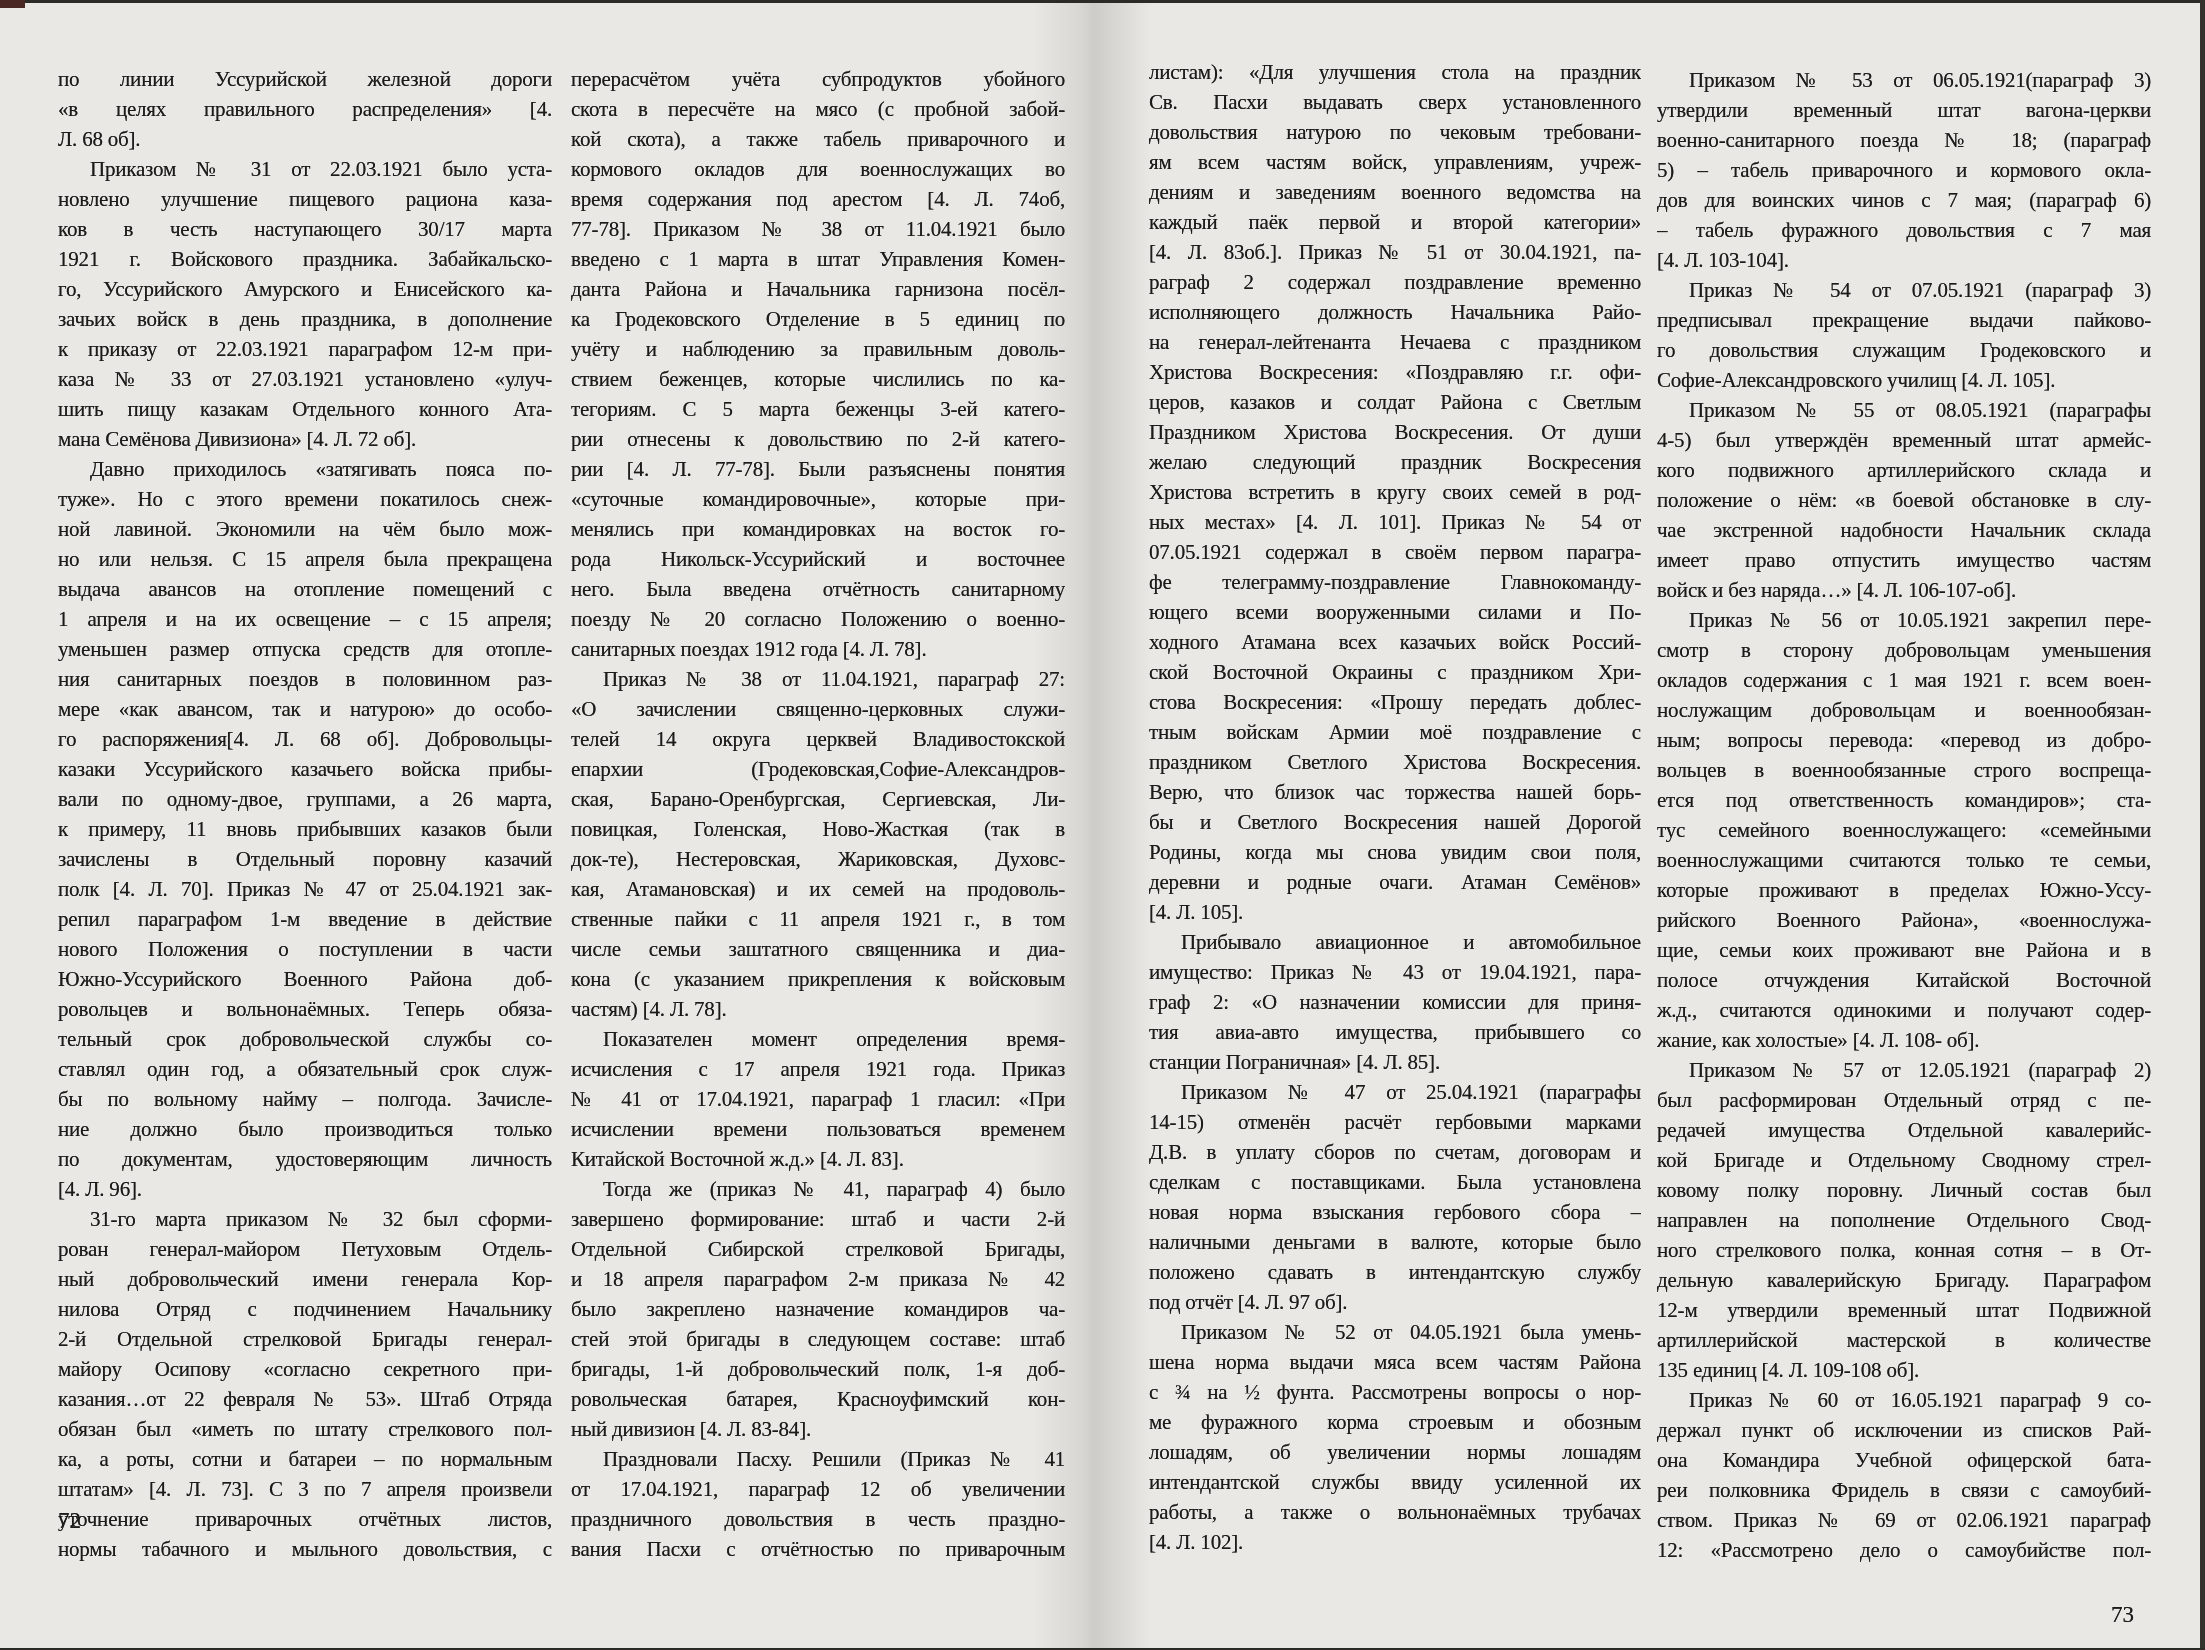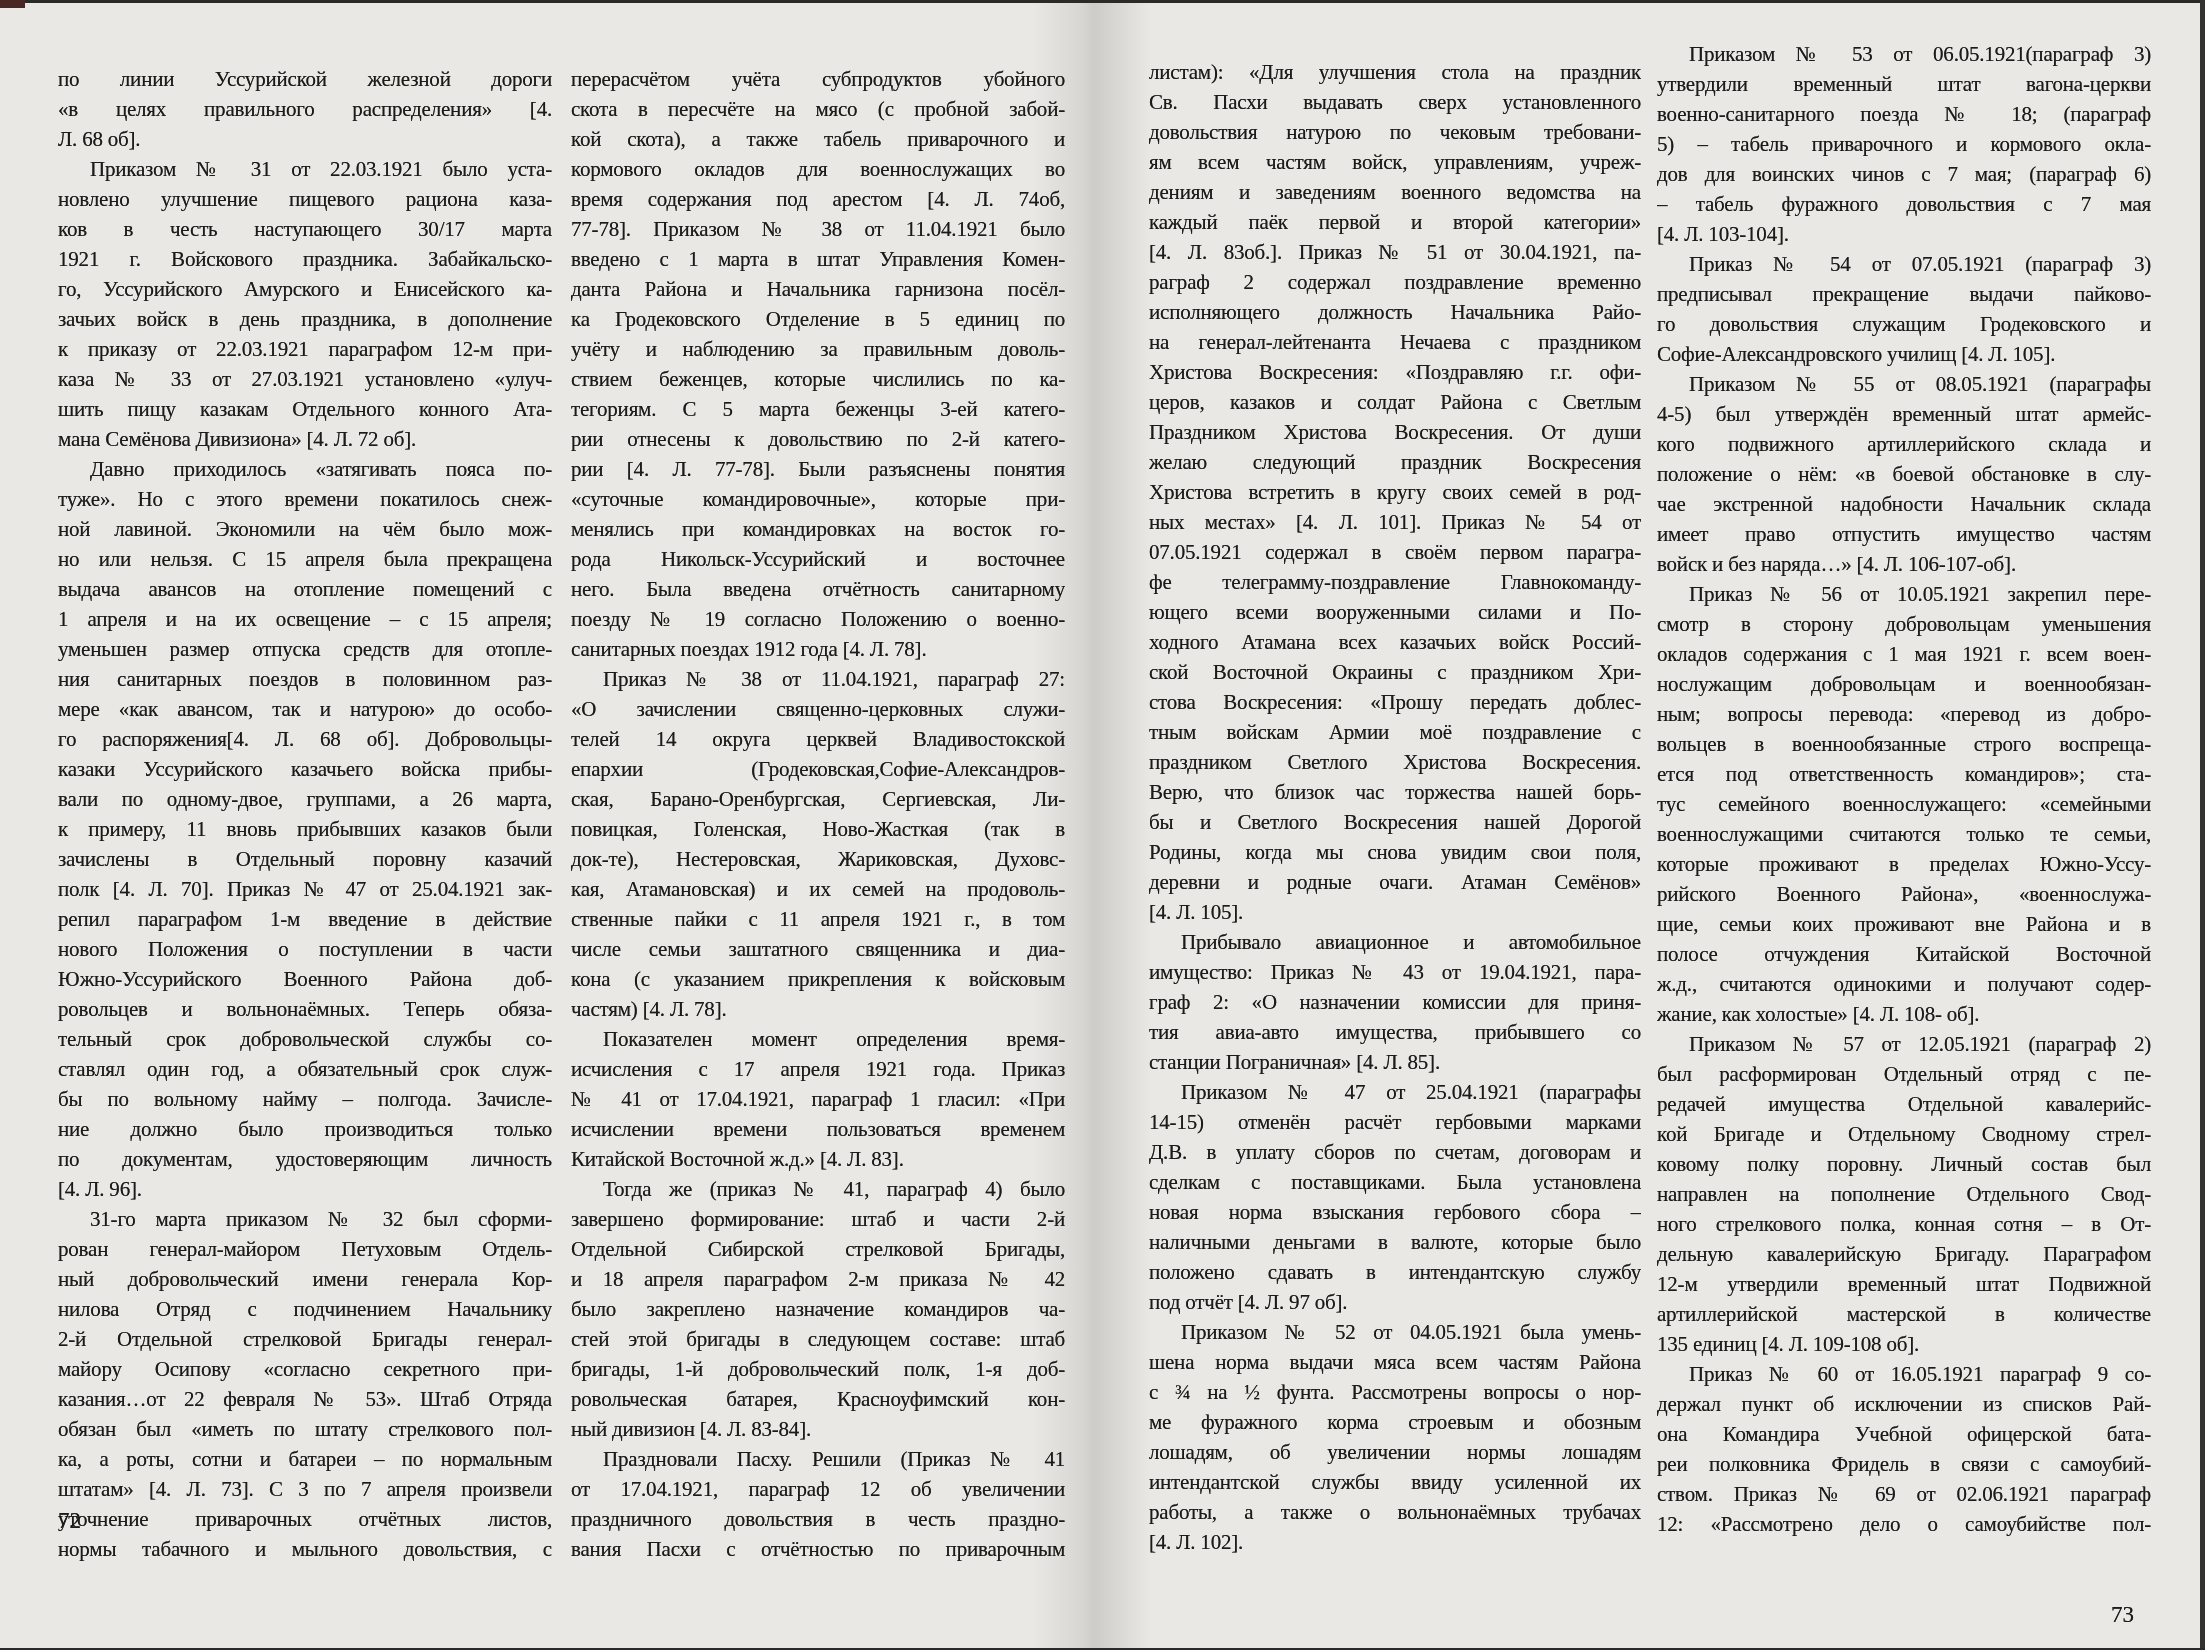--- a/index.html
+++ b/index.html
@@ -26,21 +26,21 @@
 
   .column {
     position: absolute;
     font-size: 21px;
     letter-spacing: -0.2px;
     text-shadow: 0 0 0.3px rgba(28,27,25,0.7);
   }
   .col-1 { left: 58px;  top: 64px; width: 494px; }
   .col-2 { left: 571px; top: 64px; width: 494px; }
   .col-3 { left: 1149px; top: 57px; width: 492px; }
-  .col-4 { left: 1657px; top: 39px; width: 494px; }
+  .col-4 { left: 1657px; top: 65px; width: 494px; }
 
   .line {
     height: 30px;
     line-height: 30px;
     text-align: justify;
     text-align-last: justify;
     overflow: hidden;
     white-space: normal;
   }
   .page-right .line { height: 30px; line-height: 30px; }
@@ -128,21 +128,21 @@
         <div class="line">ка Гродековского Отделение в 5 единиц по</div>
         <div class="line">учёту и наблюдению за правильным доволь-</div>
         <div class="line">ствием беженцев, которые числились по ка-</div>
         <div class="line">тегориям. С 5 марта беженцы 3-ей катего-</div>
         <div class="line">рии отнесены к довольствию по 2-й катего-</div>
         <div class="line">рии [4. Л. 77-78]. Были разъяснены понятия</div>
         <div class="line">«суточные командировочные», которые при-</div>
         <div class="line">менялись при командировках на восток го-</div>
         <div class="line">рода Никольск-Уссурийский и восточнее</div>
         <div class="line">него. Была введена отчётность санитарному</div>
-        <div class="line">поезду № 19 согласно Положению о военно-</div>
+        <div class="line">поезду № 20 согласно Положению о военно-</div>
         <div class="line pend">санитарных поездах 1912 года [4. Л. 78].</div>
         <div class="line"><span class="ind"></span>Приказ № 38 от 11.04.1921, параграф 27:</div>
         <div class="line">«О зачислении священно-церковных служи-</div>
         <div class="line">телей 14 округа церквей Владивостокской</div>
         <div class="line">епархии (Гродековская,Софие-Александров-</div>
         <div class="line">ская, Барано-Оренбургская, Сергиевская, Ли-</div>
         <div class="line">повицкая, Голенская, Ново-Жасткая (так в</div>
         <div class="line">док-те), Нестеровская, Жариковская, Духовс-</div>
         <div class="line">кая, Атамановская) и их семей на продоволь-</div>
         <div class="line">ственные пайки с 11 апреля 1921 г., в том</div>

